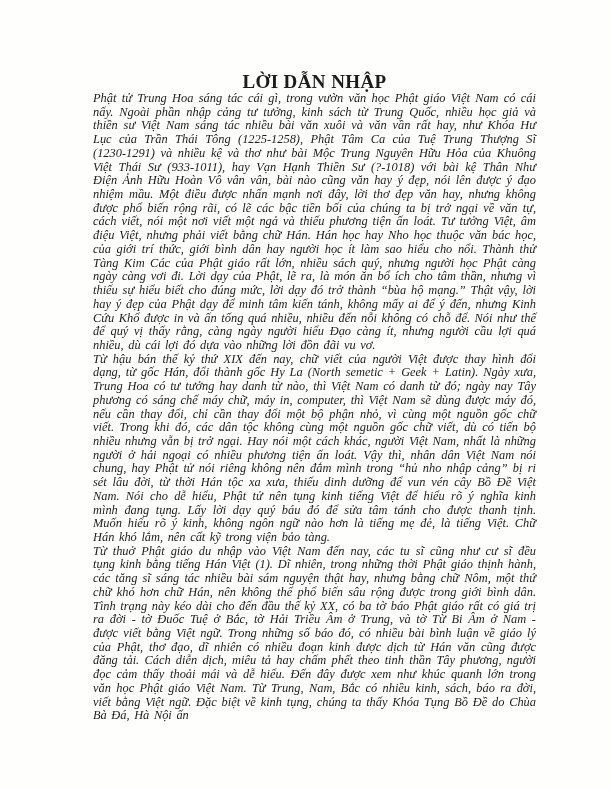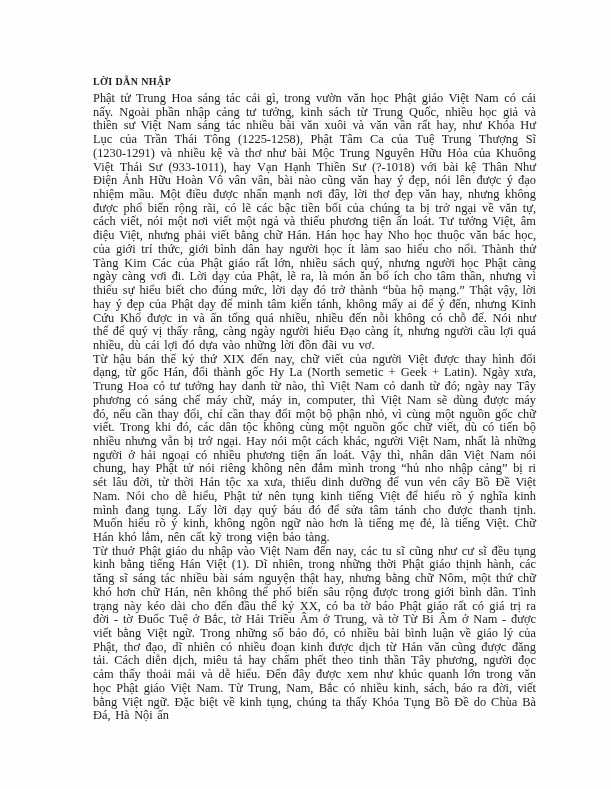--- a/index.html
+++ b/index.html
@@ -18,29 +18,30 @@
     color: #1c1c1e;
   }
   .content {
     position: absolute;
     left: 93px;
     top: 74px;
     width: 443px;
   }
   .doc-title {
     margin: 0 0 3px 0;
-    text-align: left;
-    font-size: 10px;
+    text-align: center;
+    font-size: 19px;
     font-weight: bold;
     font-style: normal;
     letter-spacing: 0.4px;
     line-height: 15px;
   }
   .doc-paragraph {
     margin: 0;
+    font-style: italic;
     font-size: 12.4px;
     line-height: 13.72px;
     text-align: justify;
     text-justify: inter-word;
     word-spacing: 0.12em;
   }
 </style>
 </head>
 <body>
 

